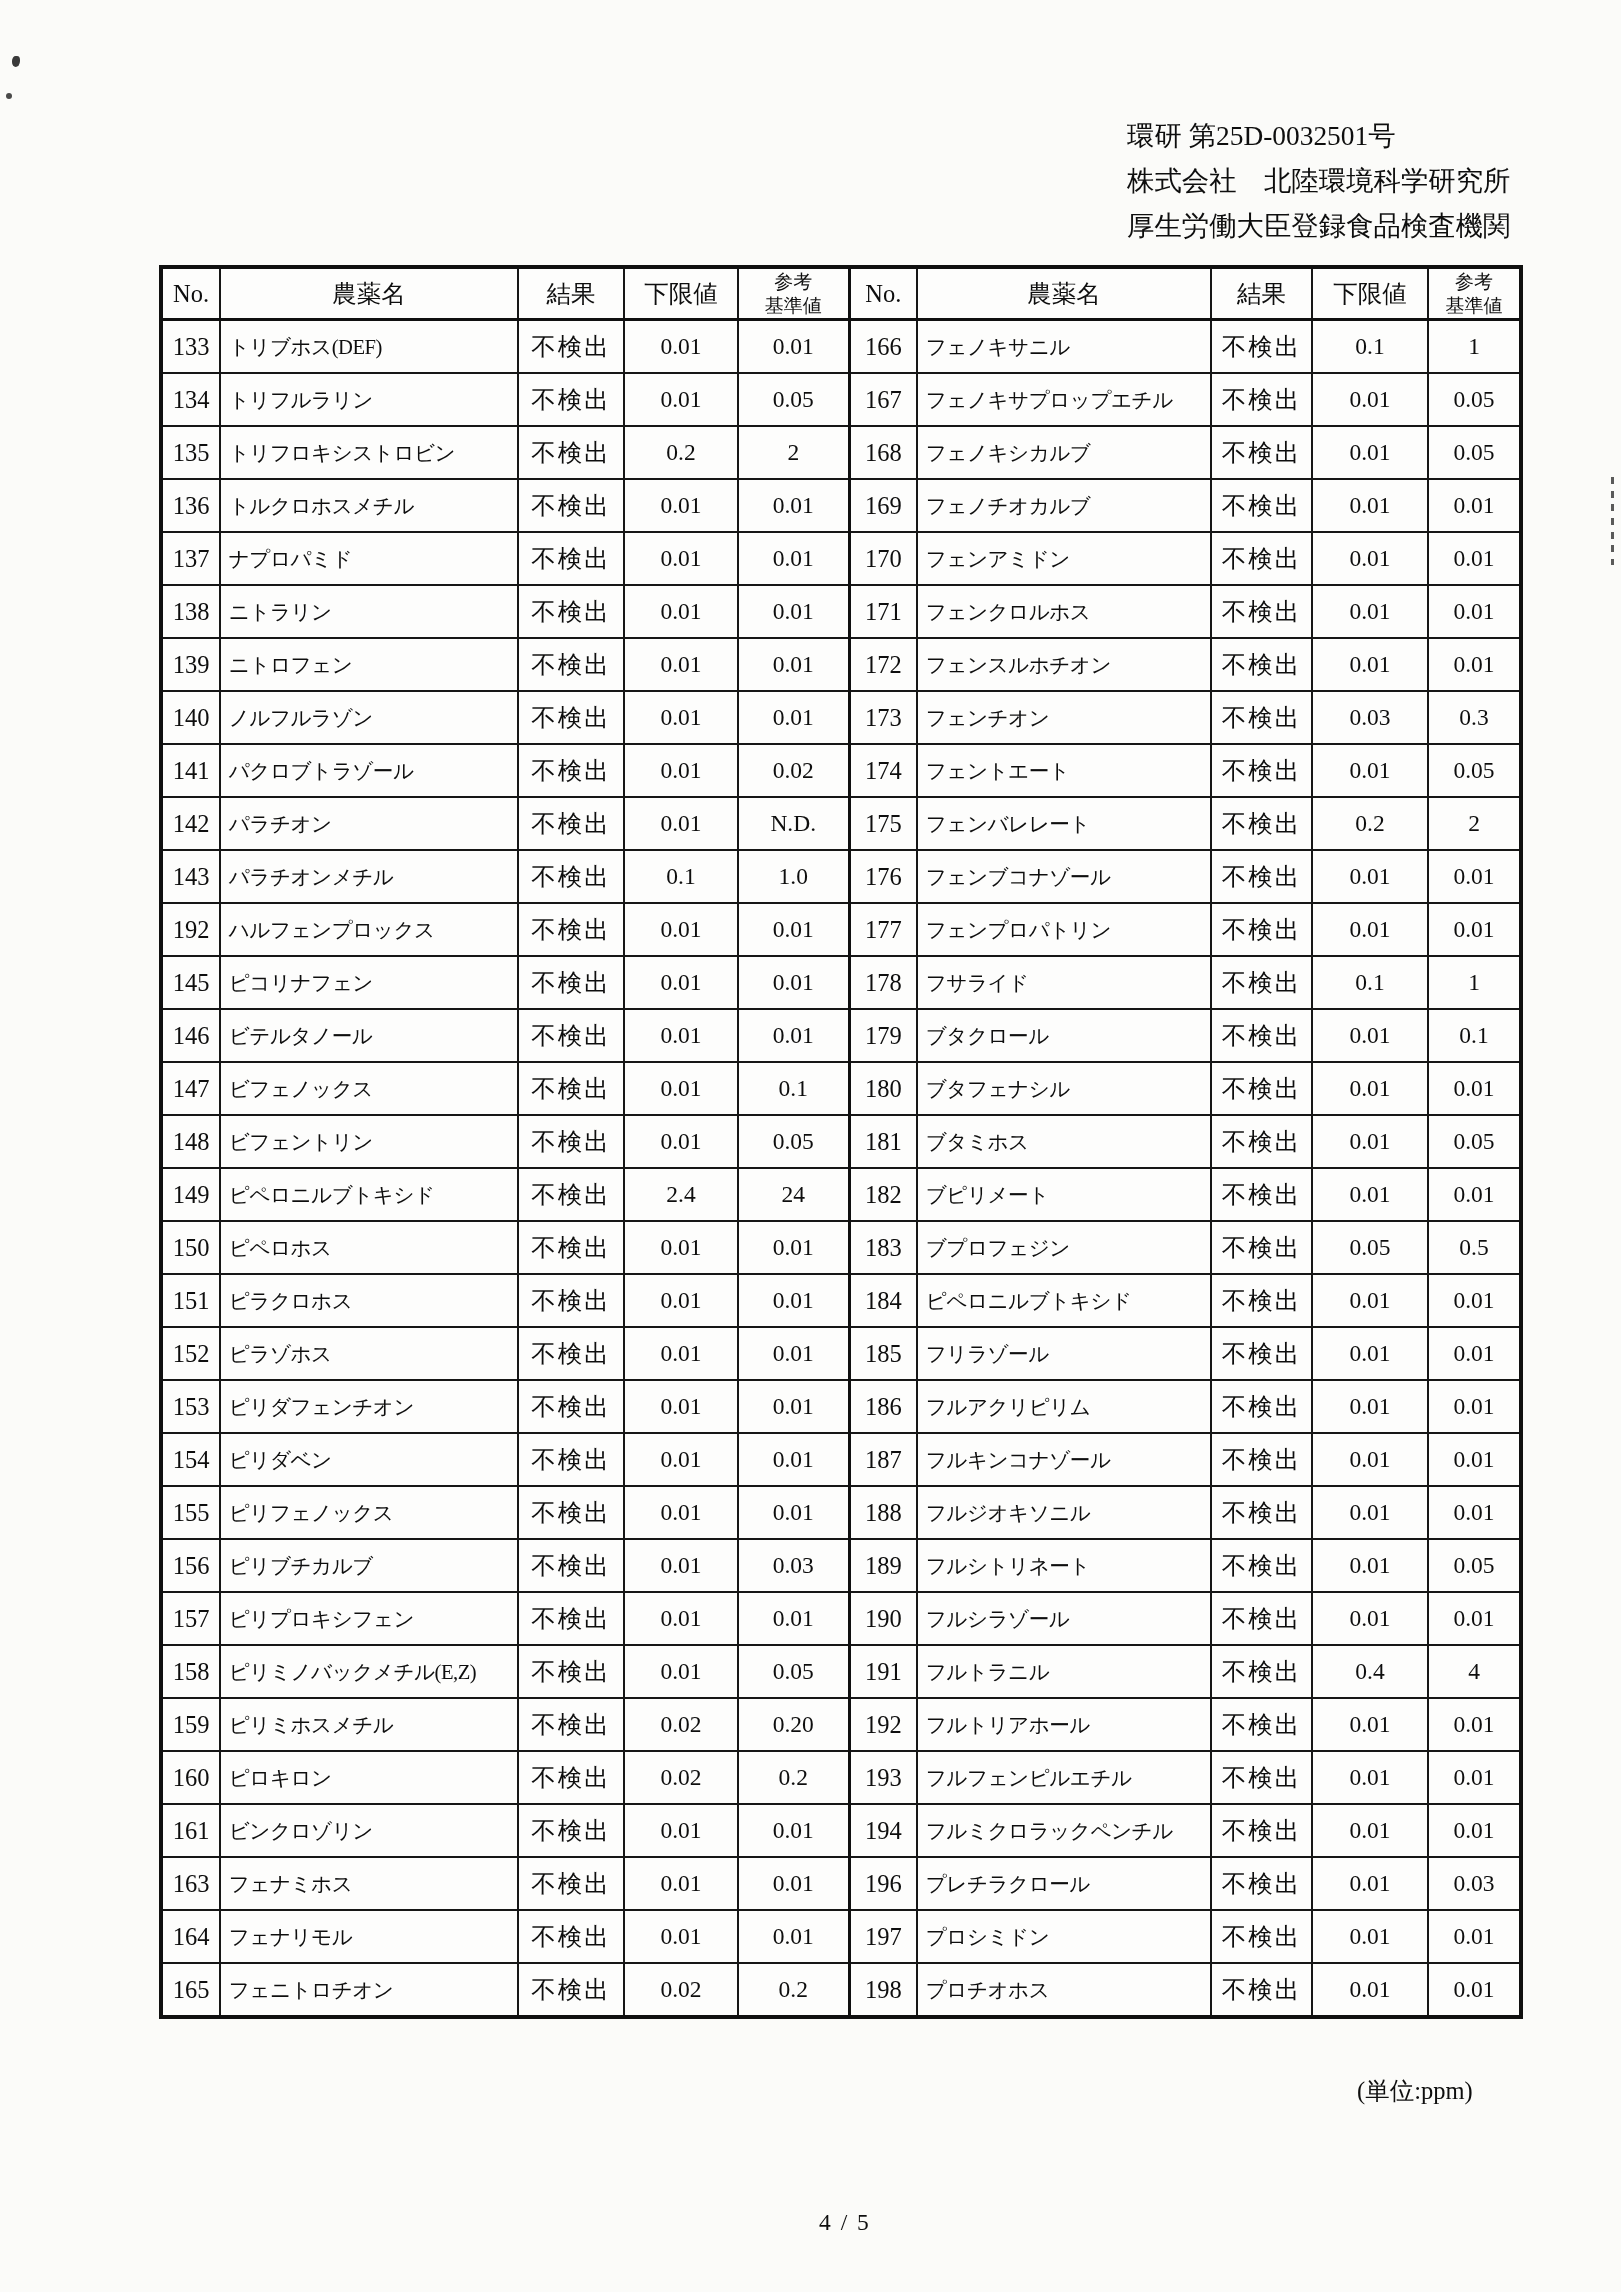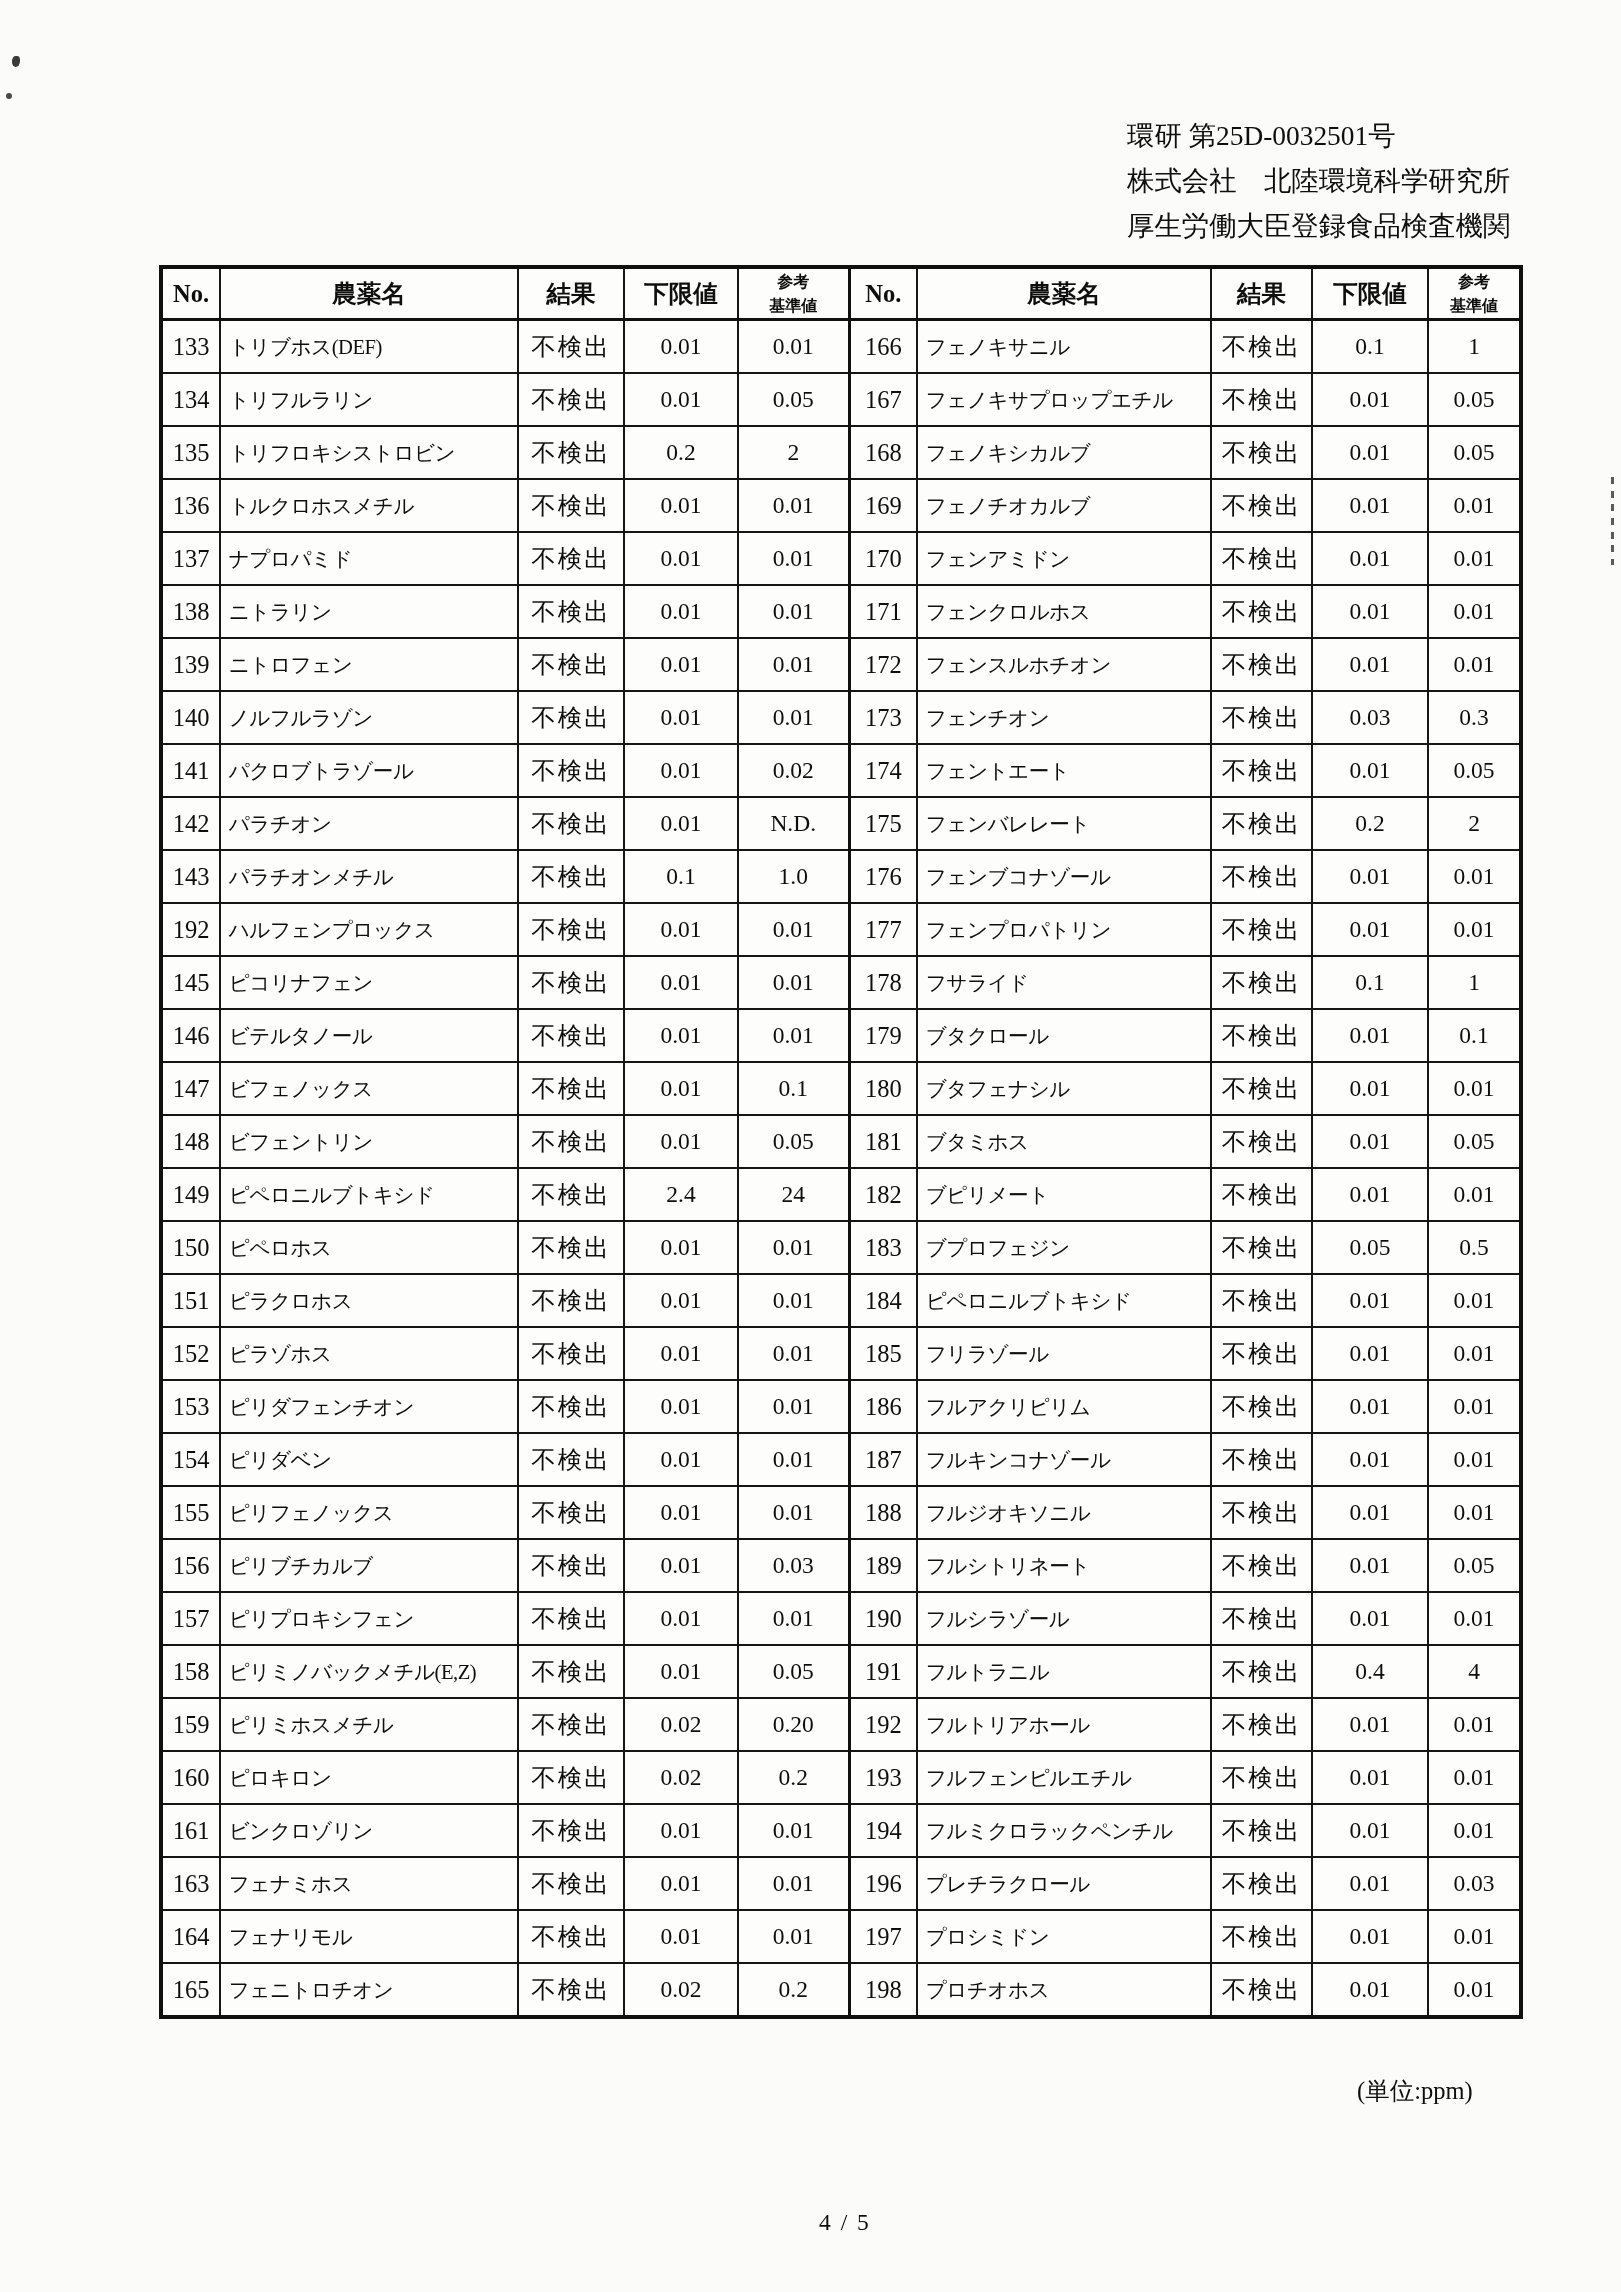--- a/index.html
+++ b/index.html
@@ -29,27 +29,27 @@
     border:4.9px solid #101010;
     background:#fdfdfc;
   }
   th, td {
     border:2px solid #161616;
     overflow:hidden;
     padding:0;
   }
   thead th {
     height:49px;
-    font-weight:bold;
+    font-weight:normal;
     font-size:24.5px;
     text-align:center;
     vertical-align:middle;
     border-bottom:3.9px solid #101010;
   }
-  thead th .ref-line { display:block; font-size:16px; line-height:23.5px; }
+  thead th .ref-line { display:block; font-size:19px; line-height:23.5px; }
   tbody td { height:51px; vertical-align:middle; }
   td.c-no     { text-align:center; font-size:24.5px; }
   td.c-name   { text-align:left; padding-left:7.8px; font-size:20.6px; letter-spacing:-0.5px; }
   td.c-result { text-align:center; font-size:24.5px; letter-spacing:2px; }
   td.c-num    { text-align:center; font-size:23.5px; }
   .half-divider { border-left:3.9px solid #101010; }
   
   .unit-note {
     position:absolute;
     left:1341px; top:2074px;

